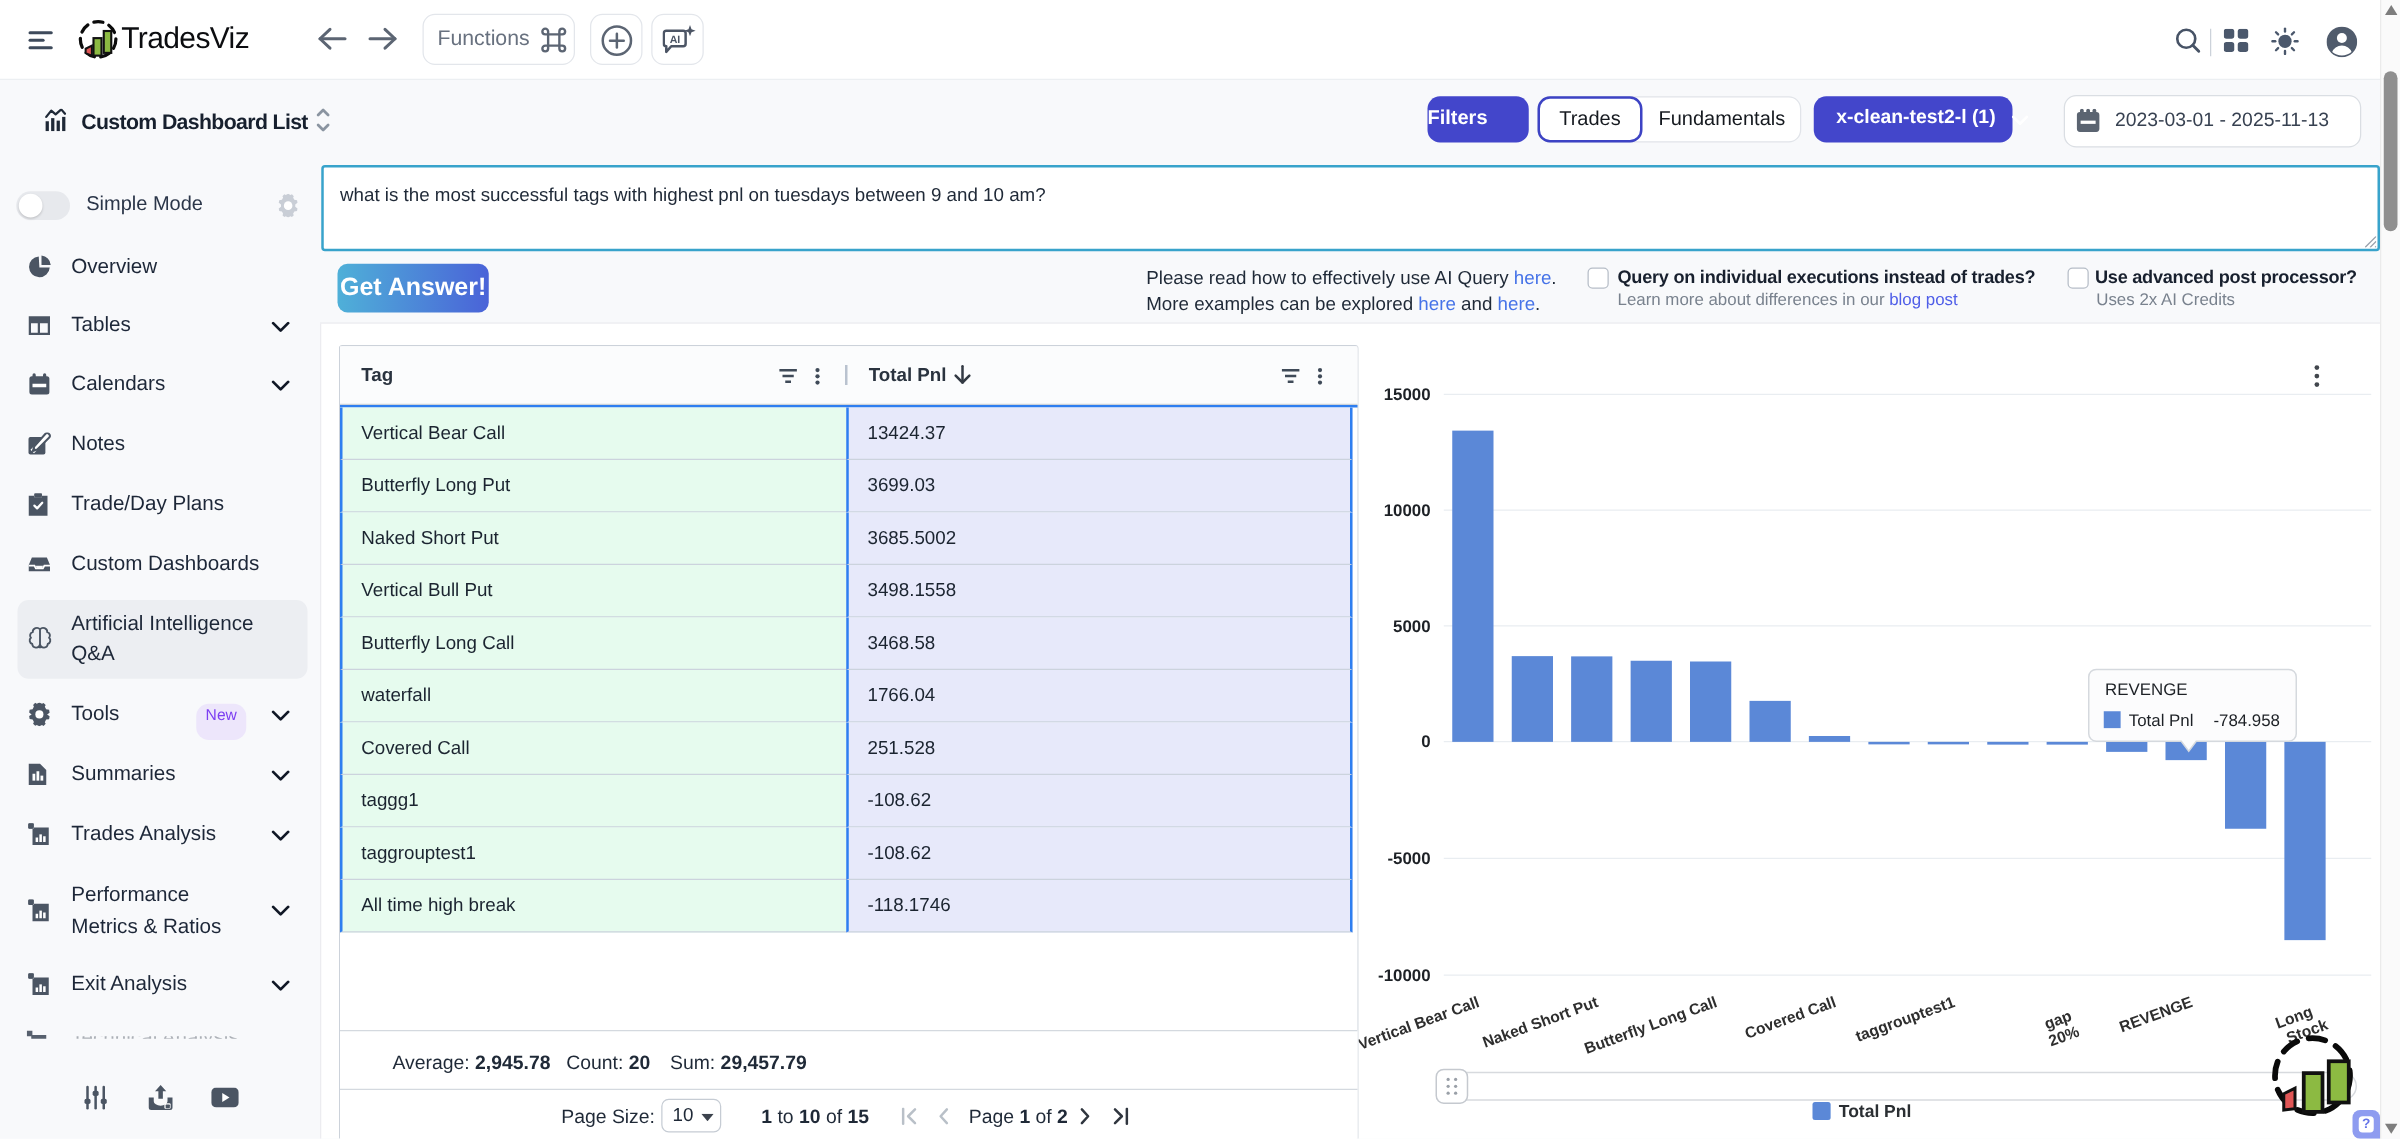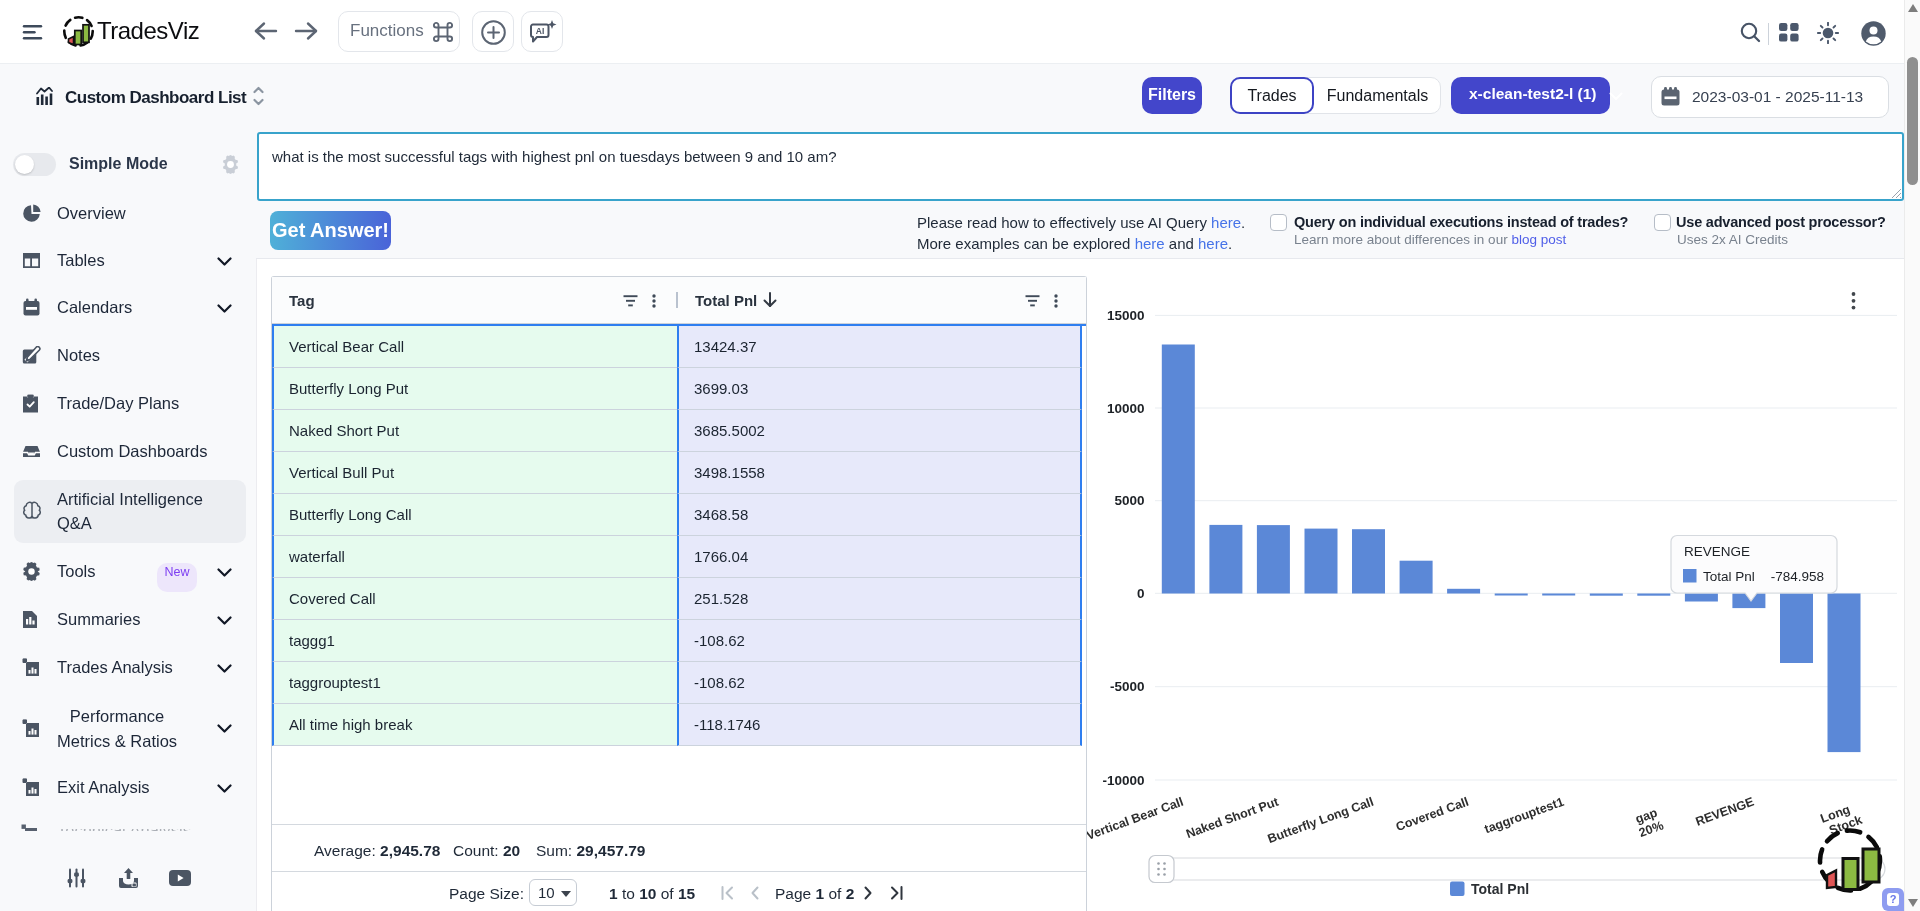--- a/index.html
+++ b/index.html
@@ -99,21 +99,21 @@
     <circle cx="12.5" cy="9.4" r="4" fill="#fff"></circle>
     <path d="M4.8 20.6 a7.9 6.6 0 0 1 15.4 0 a12.2 12.2 0 0 1 -15.4 0 z" fill="#fff"></path>
   </svg>
 </div>
 
 <div id="sidebar" class="abs" style="left:0;top:64px;width:256px;height:847px">
 
   <div class="abs" style="left:13px;top:89px;width:43px;height:23px;background:#e7e9ed;border-radius:12px">
     <div class="abs" style="left:2px;top:2px;width:19px;height:19px;background:#fff;border-radius:50%;box-shadow:0 1px 2px rgba(0,0,0,0.18)"></div>
   </div>
-  <div class="abs" style="left:69px;top:91px;font-size:16px;font-weight:bold;color:#2b3649">Simple Mode</div>
+  <div class="abs" style="left:69px;top:91px;font-size:16px;font-weight:normal;color:#2b3649">Simple Mode</div>
   <svg class="abs" style="left:221px;top:91px" width="19" height="19" viewBox="0 0 20 20">
     <path fill="#c9ced6" d="M10 0l2 1 1.2-0.6 1.6 1.6L14.2 3.2 15.2 5 17.5 5.4 17.9 7.6 16 9l0 2 1.9 1.4-0.4 2.2-2.3 0.4-1 1.8 0.6 1.2-1.6 1.6L12 19l-2 1-2-1-1.2 0.6-1.6-1.6 0.6-1.2-1-1.8-2.3-0.4L2.1 12.4 4 11l0-2L2.1 7.6l0.4-2.2L4.8 5 5.8 3.2 5.2 2 6.8 0.4 8 1z"></path>
     <circle cx="10" cy="10" r="3.6" fill="#fff"></circle>
   </svg>
 
   <div class="sbitem" style="top:140px">
     <svg class="sbicon" width="19" height="19" viewBox="0 0 19 19">
         <path fill="#4b5563" d="M9 1.2 A8.3 8.3 0 1 0 17.8 10 L9.5 10 Z M11.2 0.4 L11.2 8 L18.6 8 A8.3 8.3 0 0 0 11.2 0.4 Z"></path>
       </svg>
     <span class="sbtext">Overview</span>
@@ -262,40 +262,40 @@
     <rect x="15.5" y="16.5" width="3.4" height="3" rx="0.6" fill="#4b5563"></rect>
   </svg>
   <svg class="abs" style="left:169px;top:806px" width="22" height="16" viewBox="0 0 22 16">
     <rect x="0" y="0" width="22" height="16" rx="4" fill="#4b5563"></rect>
     <polygon points="8.8,4.4 14.6,8 8.8,11.6" fill="#fff"></polygon>
   </svg>
 </div>
 <style>
 .sbitem { position:absolute; left:21px; width:224px; height:20px; }
 .sbicon { position:absolute; left:1px; top:0; }
-.sbtext { position:absolute; left:36px; top:0px; font-size:16.5px; color:#1d2738; white-space:nowrap;text-align:center; }
+.sbtext { position:absolute; left:36px; top:0px; font-size:16.5px; color:#1d2738; white-space:nowrap; }
 .sbchev { position:absolute; left:196px; top:6px; }
 </style>
 
 <svg class="abs" style="left:36px;top:87px" width="17" height="18" viewBox="0 0 17 18">
   <g fill="#1f2937">
     <rect x="0.5" y="10" width="2.6" height="8"></rect>
       <rect x="4.9" y="7.5" width="2.6" height="10.5"></rect>
       <rect x="9.3" y="9.5" width="2.6" height="8.5"></rect>
       <rect x="13.7" y="6.5" width="2.6" height="11.5"></rect>
   </g>
   <polyline points="1,6.5 5,1.5 8.5,4.5 13,0.5 16,4" fill="none" stroke="#1f2937" stroke-width="1.8" stroke-linejoin="round" stroke-linecap="round"></polyline>
 </svg>
 <div class="abs" style="left:65px;top:88px;font-size:17px;font-weight:bold;color:#17202e;letter-spacing:-0.5px">Custom Dashboard List</div>
 <svg class="abs" style="left:252px;top:86px" width="13" height="20" viewBox="0 0 13 20">
   <polyline points="2.5,6 6.5,2 10.5,6" fill="none" stroke="#8b95a1" stroke-width="2.2" stroke-linecap="round" stroke-linejoin="round"></polyline>
   <polyline points="2.5,14 6.5,18 10.5,14" fill="none" stroke="#8b95a1" stroke-width="2.2" stroke-linecap="round" stroke-linejoin="round"></polyline>
 </svg>
 
-<div class="abs btn-indigo" style="left:1142px;top:77px;width:60px;height:37px;font-size:16px;text-align:center;line-height:36px">Filters</div>
+<div class="abs btn-indigo" style="left:1142px;top:77px;width:81px;height:37px;font-size:16px;line-height:36px">Filters</div>
 <div class="abs" style="left:1230px;top:77px;width:211px;height:37px;background:#fff;border:1px solid #e1e4e9;border-radius:10px"></div>
 <div class="abs" style="left:1230px;top:77px;width:84px;height:37px;background:#fff;border:2px solid #3d43c4;border-radius:10px;font-size:16px;color:#15191f;text-align:center;line-height:34px">Trades</div>
 <div class="abs" style="left:1314px;top:77px;width:127px;height:37px;font-size:16px;color:#15191f;text-align:center;line-height:37px;font-weight:500">Fundamentals</div>
 <div class="abs btn-indigo" style="left:1451px;top:77px;width:159px;height:37px;font-size:15.5px">
   <span class="abs" style="left:18px;top:8px">x-clean-test2-l (1)</span>
   <svg class="abs" style="left:158px;top:15px" width="14" height="9" viewBox="0 0 14 9">
       <polyline points="1.5,1.5 7,7 12.5,1.5" fill="none" stroke="#fff" stroke-width="2" stroke-linecap="round" stroke-linejoin="round"></polyline>
     </svg>
 </div>
 <div class="abs" style="left:1651px;top:76px;width:238px;height:42px;background:#fff;border:1px solid #dadee3;border-radius:10px">

